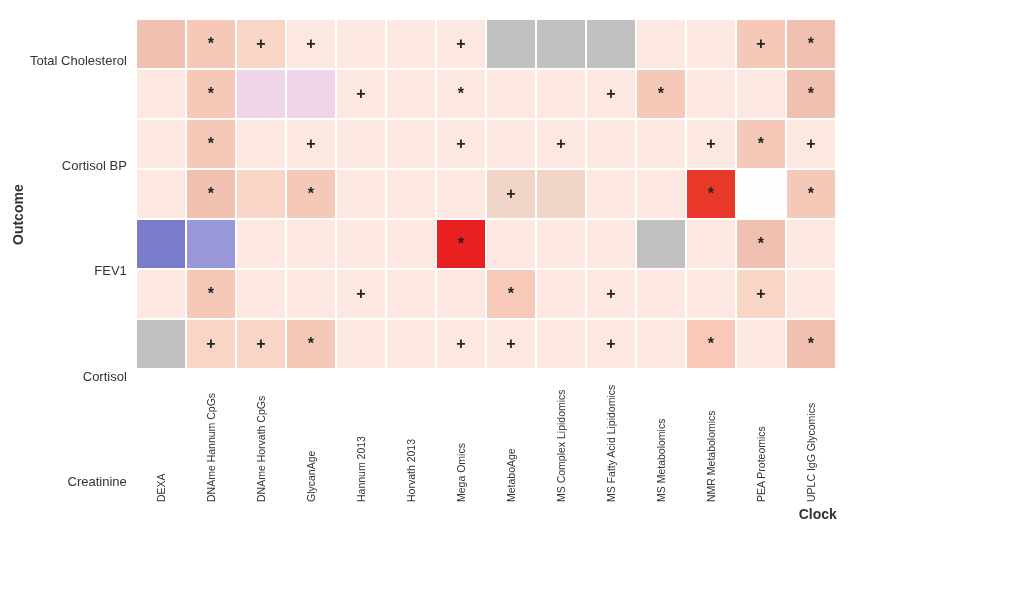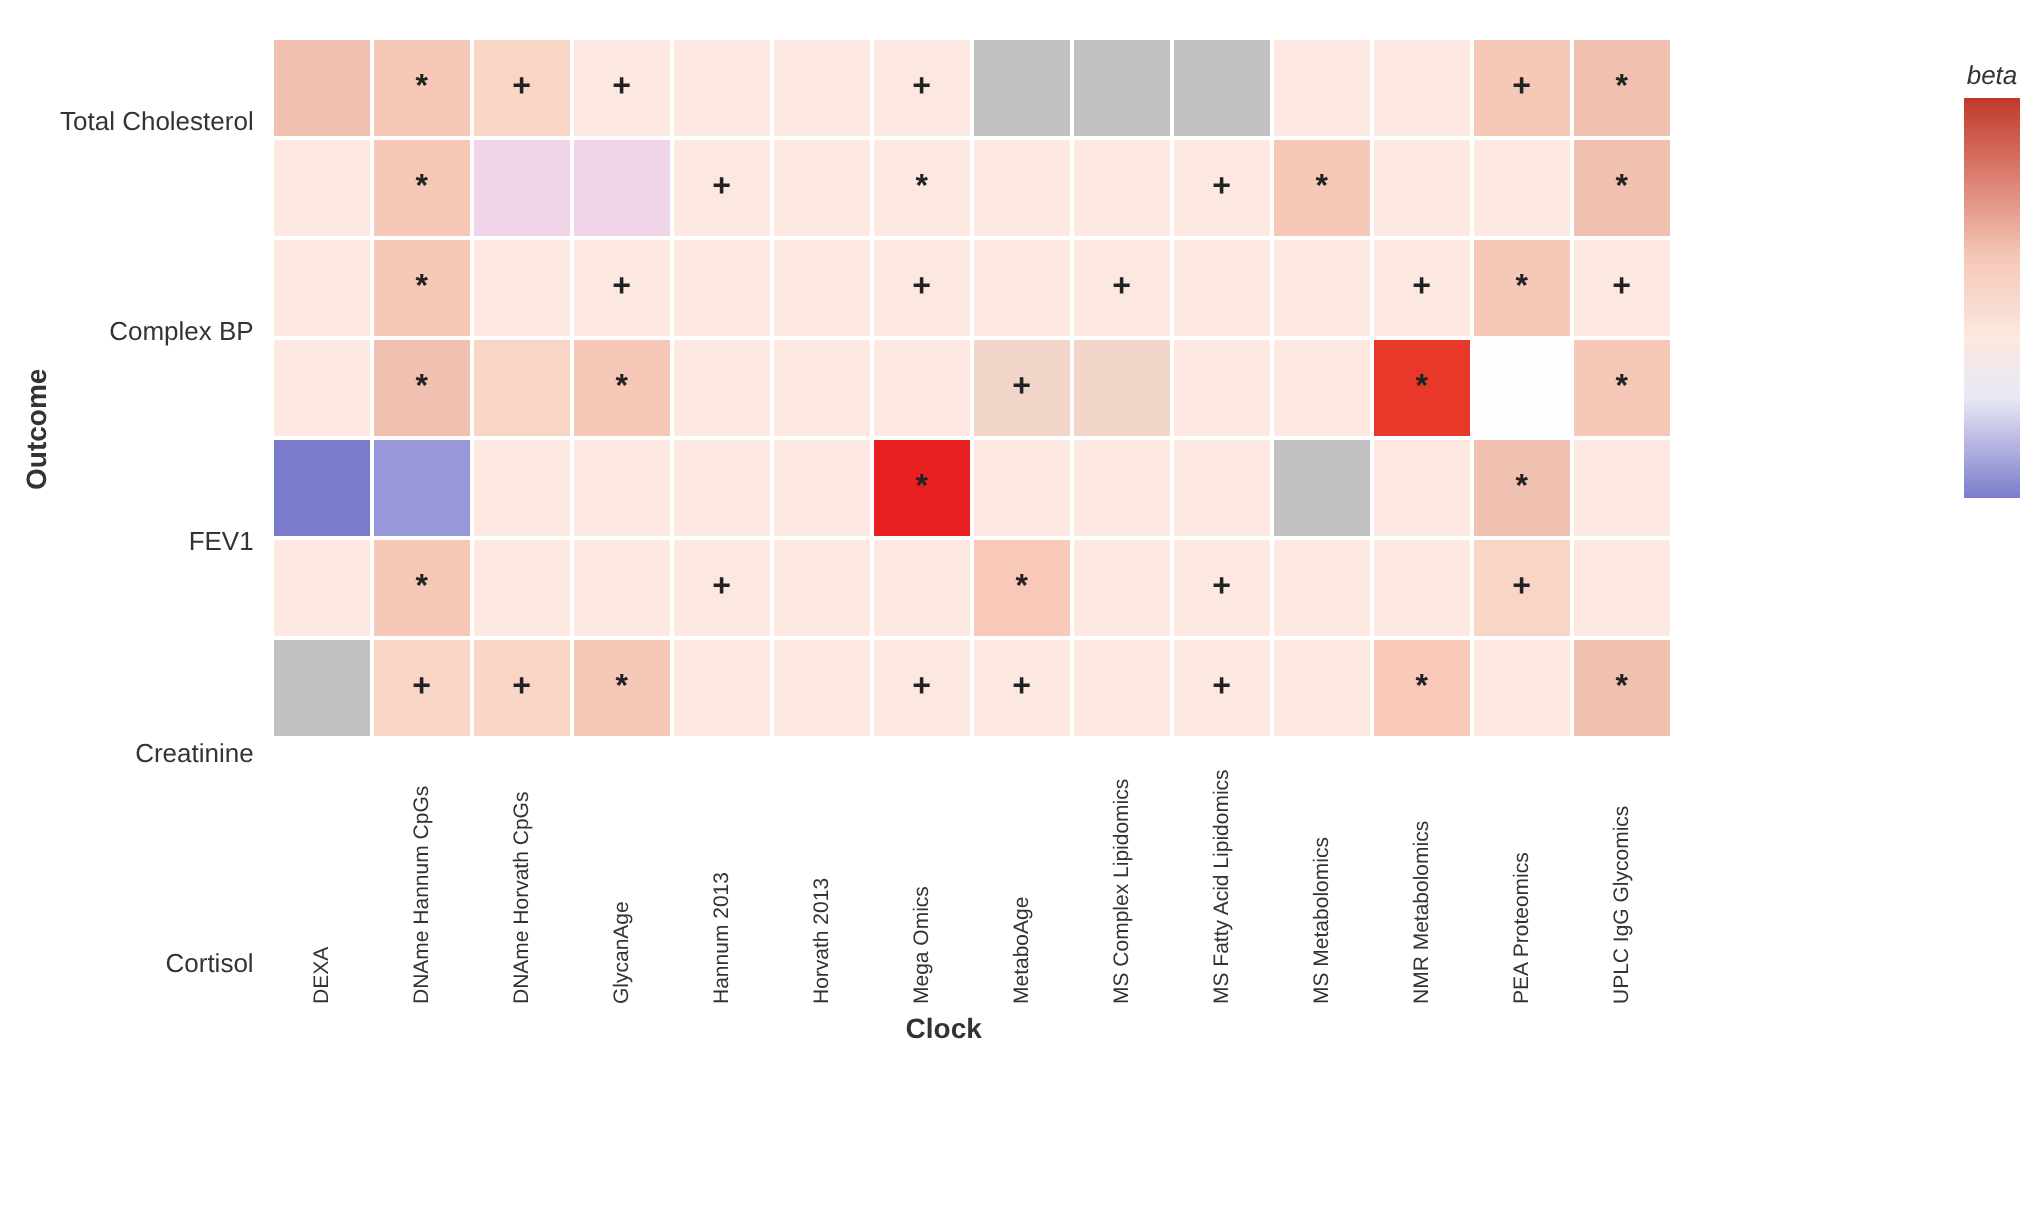--- a/index.html
+++ b/index.html
@@ -100,21 +100,21 @@
     .col-label {
       font-size: 10.5px;
       color: #333;
       writing-mode: vertical-rl;
       transform: rotate(180deg);
       white-space: nowrap;
       text-align: left;
       height: 130px;
     }
     .x-axis-title {
-      text-align: center;
+      text-align: right;
       font-size: 14px;
       font-weight: bold;
       color: #333;
       margin-top: 4px;
       margin-left: -30px;
     }
     .legend-area {
       display: flex;
       flex-direction: column;
       align-items: center;
@@ -141,24 +141,24 @@
 </head>
 <body>
 
 <div class="chart-container">
   <div class="y-axis-label">Outcome</div>
 
   <div class="main-content">
     <div class="heatmap-area">
       <div class="row-labels" id="row-labels-container">
           <div class="row-label">Total Cholesterol</div>
-          <div class="row-label">Complex BP</div>
+          <div class="row-label">Cortisol BP</div>
           <div class="row-label">FEV1</div>
+          <div class="row-label">Cortisol</div>
           <div class="row-label">Creatinine</div>
-          <div class="row-label">Cortisol</div>
         </div>
 
       <div class="heatmap-grid-area">
         <div class="heatmap-grid" id="heatmap-grid">
             <div class="cell" style="background-color: rgb(240, 192, 176);"></div>
             <div class="cell" style="background-color: rgb(245, 200, 184);">*</div>
             <div class="cell" style="background-color: rgb(248, 213, 197);">+</div>
             <div class="cell" style="background-color: rgb(252, 232, 224);">+</div>
             <div class="cell" style="background-color: rgb(252, 232, 224);"></div>
             <div class="cell" style="background-color: rgb(252, 232, 224);"></div>
@@ -299,31 +299,13 @@
             <div class="col-label-wrapper">
               <span class="col-label">UPLC IgG Glycomics</span>
             </div>
           </div>
 
         <div class="x-axis-title">Clock</div>
       </div>
     </div>
   </div>
 
-  <div class="legend-area">
-    <div class="legend-title">beta</div>
-    <div class="legend-bar">
-      <svg class="legend-gradient" width="28" height="200">
-        <defs>
-          <linearGradient id="legendGrad" x1="0" y1="0" x2="0" y2="1">
-            <stop offset="0%" stop-color="#c0392b"></stop>
-            <stop offset="40%" stop-color="#f5c8b8"></stop>
-            <stop offset="60%" stop-color="#fce8e0"></stop>
-            <stop offset="75%" stop-color="#e8e8f5"></stop>
-            <stop offset="100%" stop-color="#7b7bcc"></stop>
-          </linearGradient>
-        </defs>
-        <rect x="0" y="0" width="28" height="200" fill="url(#legendGrad)"></rect>
-      </svg>
-      
-    </div>
-  </div>
 </div>
 
 </body></html>

